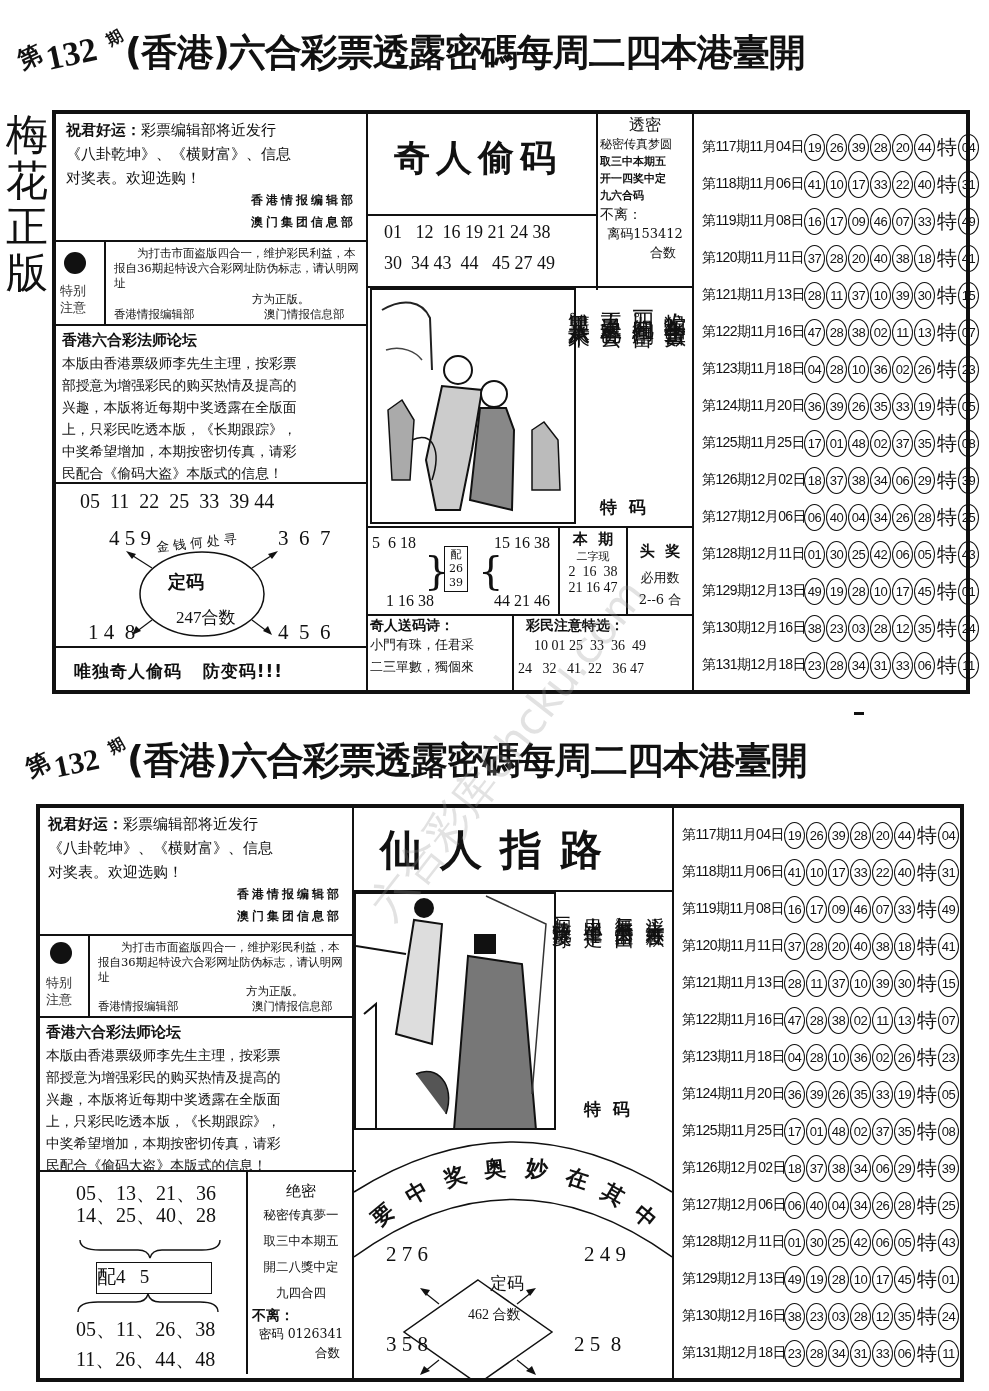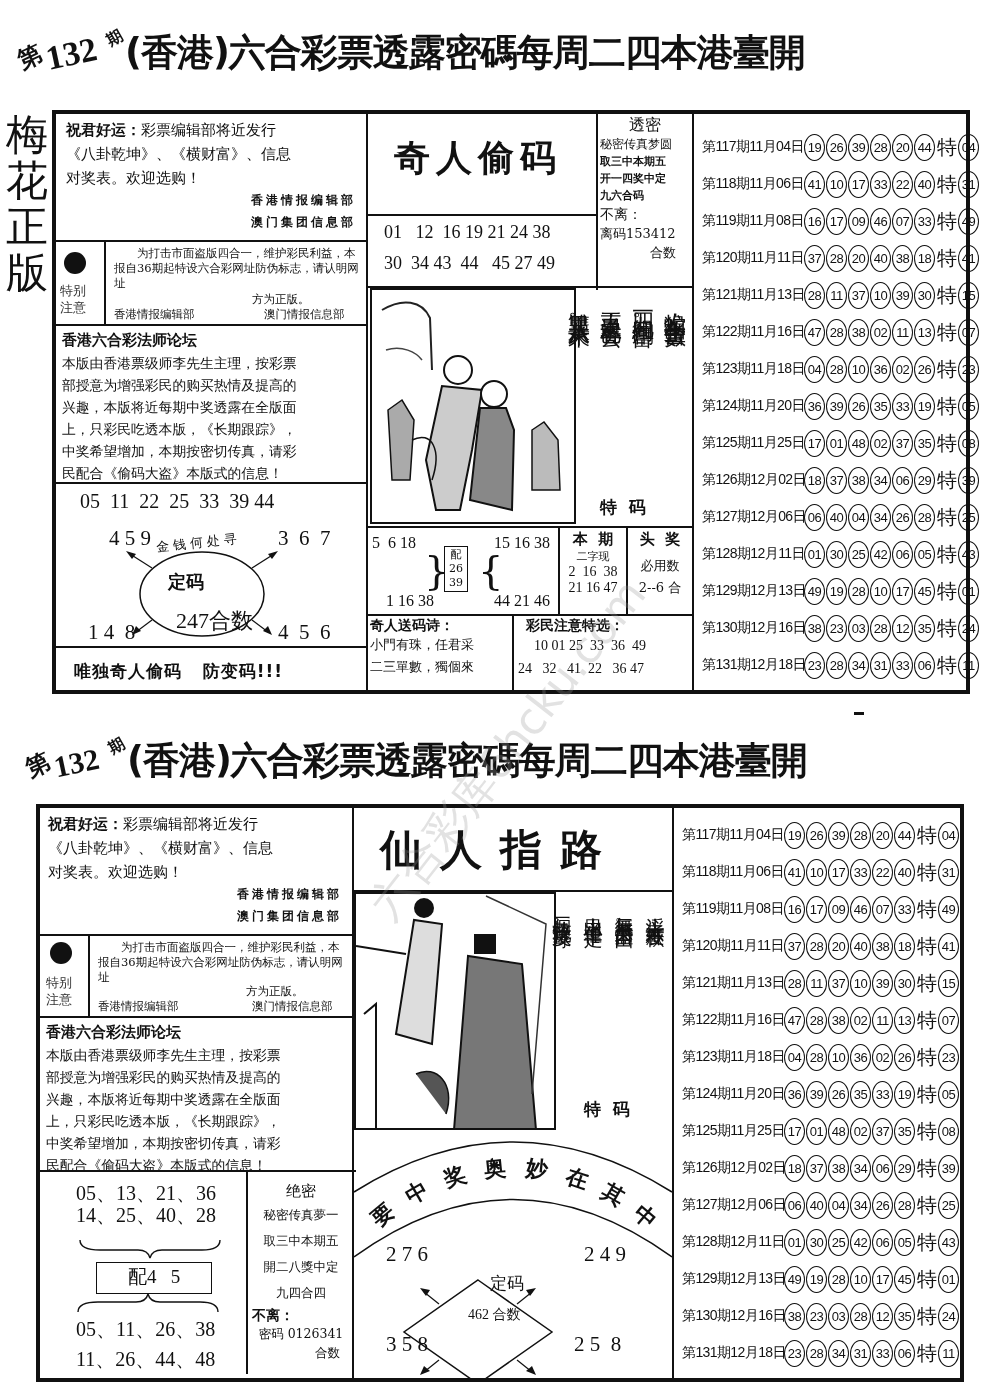--- a/index.html
+++ b/index.html
@@ -90,42 +90,42 @@
       <polygon points="70,67 80,70 76,75" fill="#111"></polygon>
     <line x1="196" y1="84" x2="218" y2="70" stroke="#111" stroke-width="1.2"></line>
       <polygon points="222,67 212,70 216,75" fill="#111"></polygon>
     <line x1="96" y1="136" x2="80" y2="148" stroke="#111" stroke-width="1.2"></line>
       <polygon points="76,151 80,142 85,147" fill="#111"></polygon>
     <line x1="196" y1="136" x2="212" y2="148" stroke="#111" stroke-width="1.2"></line>
       <polygon points="216,151 207,147 212,142" fill="#111"></polygon>
   </svg>
   <div class="abs" style="left:100px; top:50px; font-size:13px; letter-spacing:4px; transform:rotate(-6deg);">金钱何处寻</div>
   <div class="abs pb" style="left:112px; top:86px; font-family:'DejaVu Sans',sans-serif; font-size:18px;">定码</div>
-  <div class="abs num" style="left:120px; top:122px; font-size:22px;">247合数</div>
+  <div class="abs num" style="left:120px; top:122px; font-size:17px;">247合数</div>
 </div>
 
 <div class="abs pb" style="left:74px; top:660px; font-family:'DejaVu Sans',sans-serif; font-size:17px; white-space:pre; letter-spacing:1px;">唯独奇人偷码   防变码!!!</div>
 
 <div class="abs" style="left:366px; top:112px; width:2px; height:580px; background:#111;"></div>
 <div class="abs" style="left:692px; top:112px; width:2px; height:580px; background:#111;"></div>
 
 <div class="abs bigtitle" style="left:394px; top:134px; font-size:36px; letter-spacing:6px;">奇人偷码</div>
 <div class="abs" style="left:368px; top:214px; width:228px; height:2px; background:#111;"></div>
 <div class="abs" style="left:596px; top:112px; width:2px; height:178px; background:#111;"></div>
 <div class="abs num" style="left:384px; top:222px; font-size:18px; white-space:pre;">01   12  16 19 21 24 38</div>
 <div class="abs num" style="left:384px; top:253px; font-size:18px; white-space:pre;">30  34 43  44   45 27 49</div>
 
 <div class="abs" style="left:600px; top:114px; width:90px;">
   <div style="text-align:center; font-size:16px; line-height:22px;">透密</div>
   <div style="font-size:12px; line-height:17px; white-space:nowrap;">秘密传真梦圆</div>
   <div style="font-size:11px; line-height:17px; font-weight:bold; white-space:nowrap;">取三中本期五</div>
   <div style="font-size:11px; line-height:17px; font-weight:bold; white-space:nowrap;">开一四奖中定</div>
   <div style="font-size:11px; line-height:17px; font-weight:bold; white-space:nowrap;">九六合码</div>
   <div style="font-size:14px; line-height:20px;">不离：</div>
-  <div style="font-size:13px; line-height:20px; text-align:left; white-space:nowrap;">离码153412</div>
+  <div style="font-size:13px; line-height:20px; text-align:center; white-space:nowrap;">离码153412</div>
   <div style="font-size:13px; line-height:18px; text-align:right; padding-right:14px;">合数</div>
 </div>
 <div class="abs" style="left:368px; top:286px; width:324px; height:2px; background:#111;"></div>
 
 <div class="illus" style="left:370px; top:288px; width:206px; height:236px;">
   <svg width="206" height="236">
     <path d="M10,20 C30,8 50,10 58,28 L60,80" stroke="#222" fill="none" stroke-width="2"></path>
     <path d="M14,60 C30,55 44,62 50,70" stroke="#444" fill="none" stroke-width="1.5"></path>
     <circle cx="86" cy="80" r="14" fill="#fff" stroke="#111" stroke-width="2"></circle>
     <path d="M70,96 L54,170 L64,220 L88,220 L100,160 L110,100 Z" fill="#ccc" stroke="#111" stroke-width="2"></path>
@@ -159,21 +159,21 @@
 <div class="abs num" style="left:494px; top:592px; font-size:16px;">44 21 46</div>
 <div class="abs" style="left:558px; top:528px; width:2px; height:86px; background:#111;"></div>
 <div class="abs" style="left:562px; top:530px; width:62px; text-align:center;">
   <div class="pb" style="font-family:'DejaVu Sans',sans-serif; font-size:15px; white-space:pre;">本  期</div>
   <div style="font-size:11px;">二字现</div>
   <div class="num" style="font-size:14px; white-space:pre;">2  16  38</div>
   <div class="num" style="font-size:14px;">21 16 47</div>
 </div>
 <div class="abs" style="left:626px; top:528px; width:2px; height:86px; background:#111;"></div>
 <div class="abs" style="left:628px; top:530px; width:64px; text-align:center;">
-  <div class="pb" style="font-family:'DejaVu Sans',sans-serif; font-size:15px; white-space:pre;">头  奖</div>
+  <div class="pb" style="font-family:'DejaVu Sans',sans-serif; font-size:15px; white-space:pre;margin-top:12px;">头  奖</div>
   <div style="font-size:13px; margin-top:8px;">必用数</div>
   <div style="font-size:13px; margin-top:4px;">2--6 合</div>
 </div>
 <div class="abs" style="left:368px; top:614px; width:324px; height:2px; background:#111;"></div>
 
 <div class="abs" style="left:370px; top:616px; width:142px;">
   <div class="pb" style="font-family:'DejaVu Sans',sans-serif; font-size:14px; line-height:18px;">奇人送码诗：</div>
   <div style="font-size:13px; line-height:22px; white-space:nowrap;">小門有珠，任君采</div>
   <div style="font-size:13px; line-height:22px; white-space:nowrap;">二三單數，獨個來</div>
 </div>
@@ -395,21 +395,21 @@
 <div class="abs" style="left:40px; top:1170px; width:316px; height:2px; background:#111;"></div>
 
 <div class="abs" style="left:40px; top:1172px; width:228px; height:206px;">
   <div class="num" style="position:absolute; left:36px; top:8px; font-size:20px;">05、13、21、36</div>
   <div class="num" style="position:absolute; left:36px; top:30px; font-size:20px;">14、25、40、28</div>
   <svg class="abs" style="left:0; top:0;" width="228" height="206">
     <path d="M40,68 Q40,78 60,78 L98,78 Q108,78 110,86 Q112,78 122,78 L162,78 Q180,78 180,68" fill="none" stroke="#111" stroke-width="1.4"></path>
     <path d="M38,140 Q38,130 58,130 L96,130 Q106,130 108,122 Q110,130 120,130 L160,130 Q178,130 178,140" fill="none" stroke="#111" stroke-width="1.4"></path>
   </svg>
   <div class="abs" style="left:56px; top:90px; width:116px; height:32px; border:1.5px solid #111;">
-    <div class="num" style="text-align:center; font-size:19px; line-height:28px; white-space:pre;">配4   5</div>
+    <div class="num" style="text-align:left; font-size:19px; line-height:28px; white-space:pre;">配4   5</div>
   </div>
   <div class="num" style="position:absolute; left:36px; top:144px; font-size:20px;">05、11、26、38</div>
   <div class="num" style="position:absolute; left:36px; top:174px; font-size:20px;">11、26、44、48</div>
 </div>
 <div class="abs" style="left:246px; top:1172px; width:2px; height:202px; background:#111;"></div>
 
 <div class="abs" style="left:250px; top:1180px; width:102px; text-align:center;">
   <div style="font-size:15px; line-height:22px;">绝密</div>
   <div style="font-size:12.5px; line-height:26px; white-space:nowrap;">秘密传真夢一</div>
   <div style="font-size:12.5px; line-height:26px; white-space:nowrap;">取三中本期五</div>

